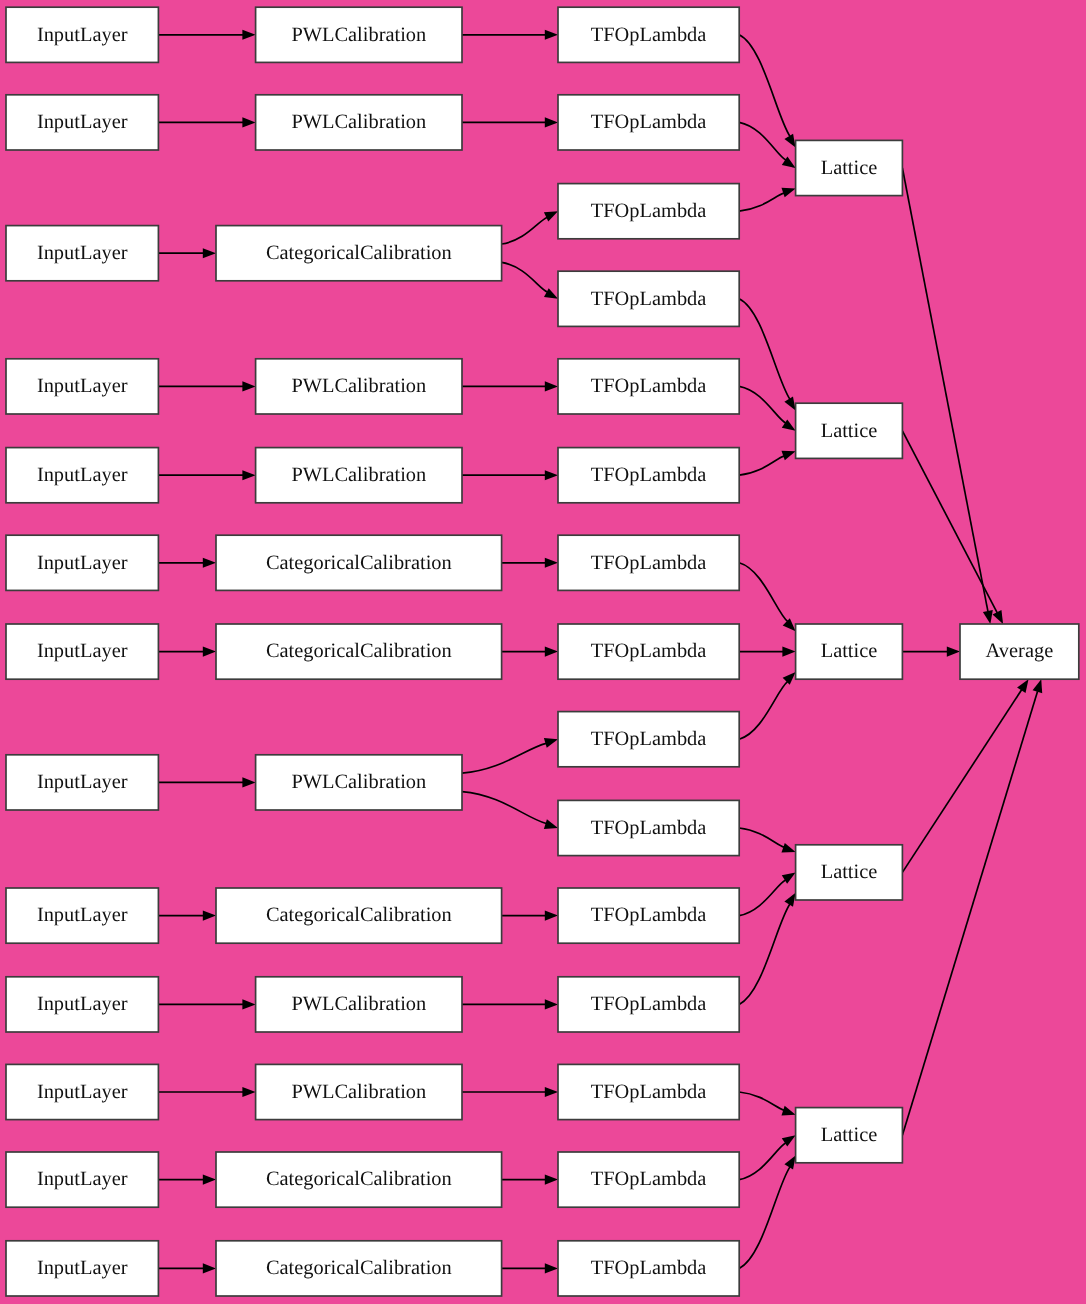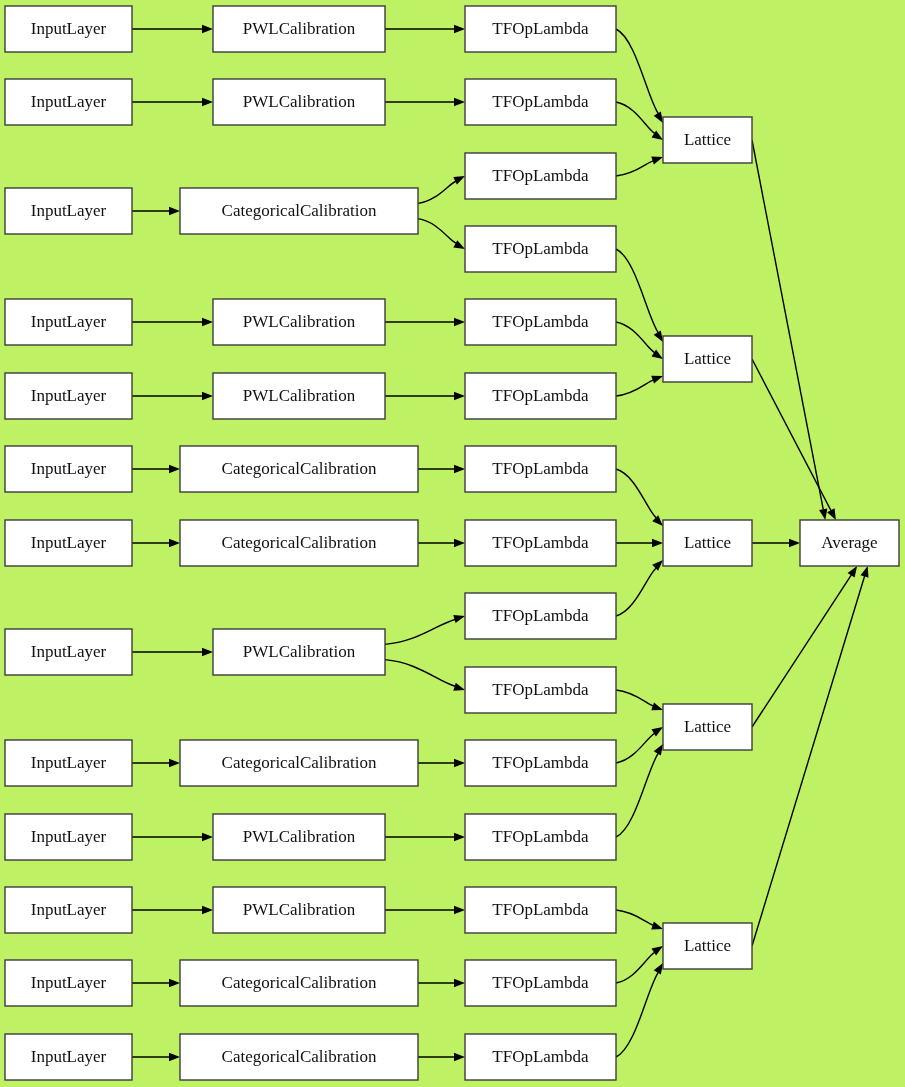--- a/index.html
+++ b/index.html
@@ -7,21 +7,21 @@
     padding: 0;
     background: #ffffff;
   }
   body {
     font-family: "Liberation Serif", "DejaVu Serif", serif;
   }
   #graph-root {
     position: relative;
     width: 905px;
     height: 1087px;
-    background: #bef264;
+    background: #ec4899;
     overflow: hidden;
   }
   #graph-svg {
     position: absolute;
     left: 0;
     top: 0;
     width: 905px;
     height: 1087px;
   }
   .node-rect {

